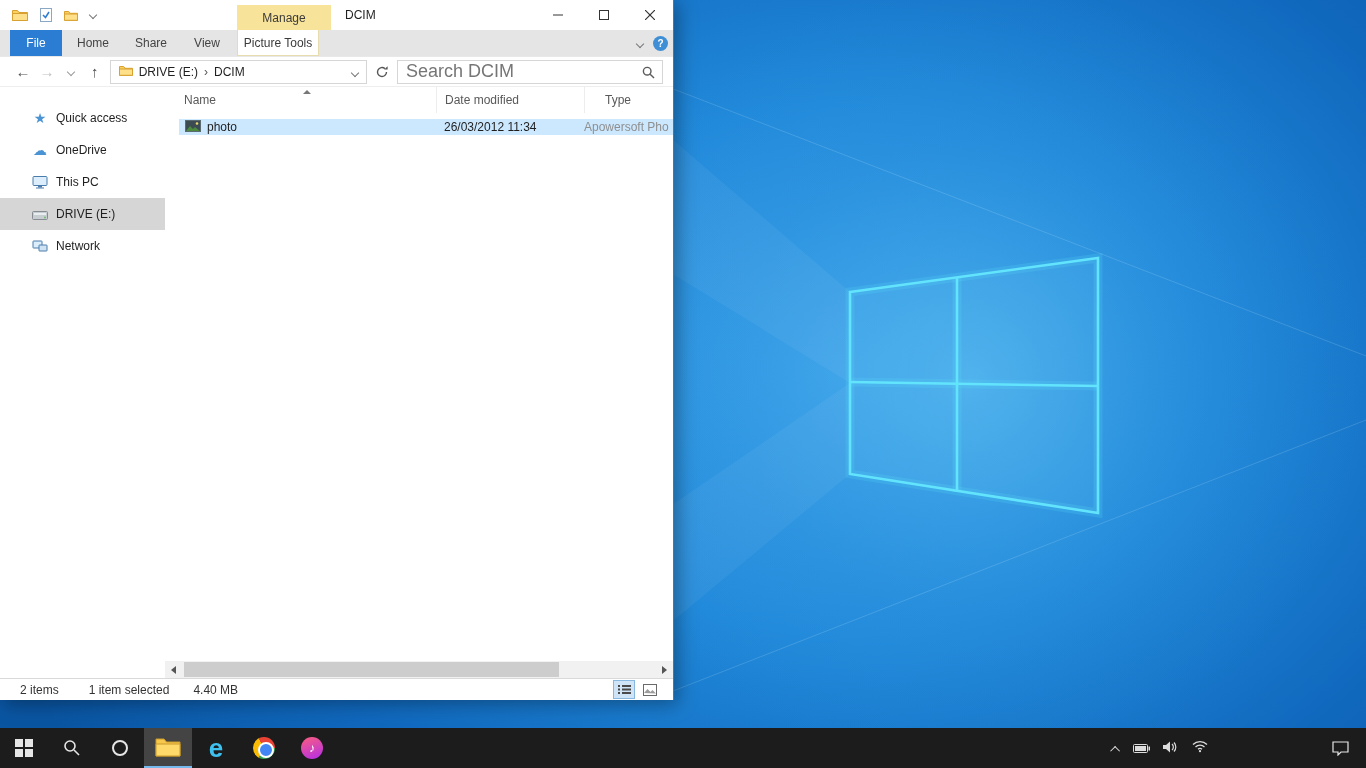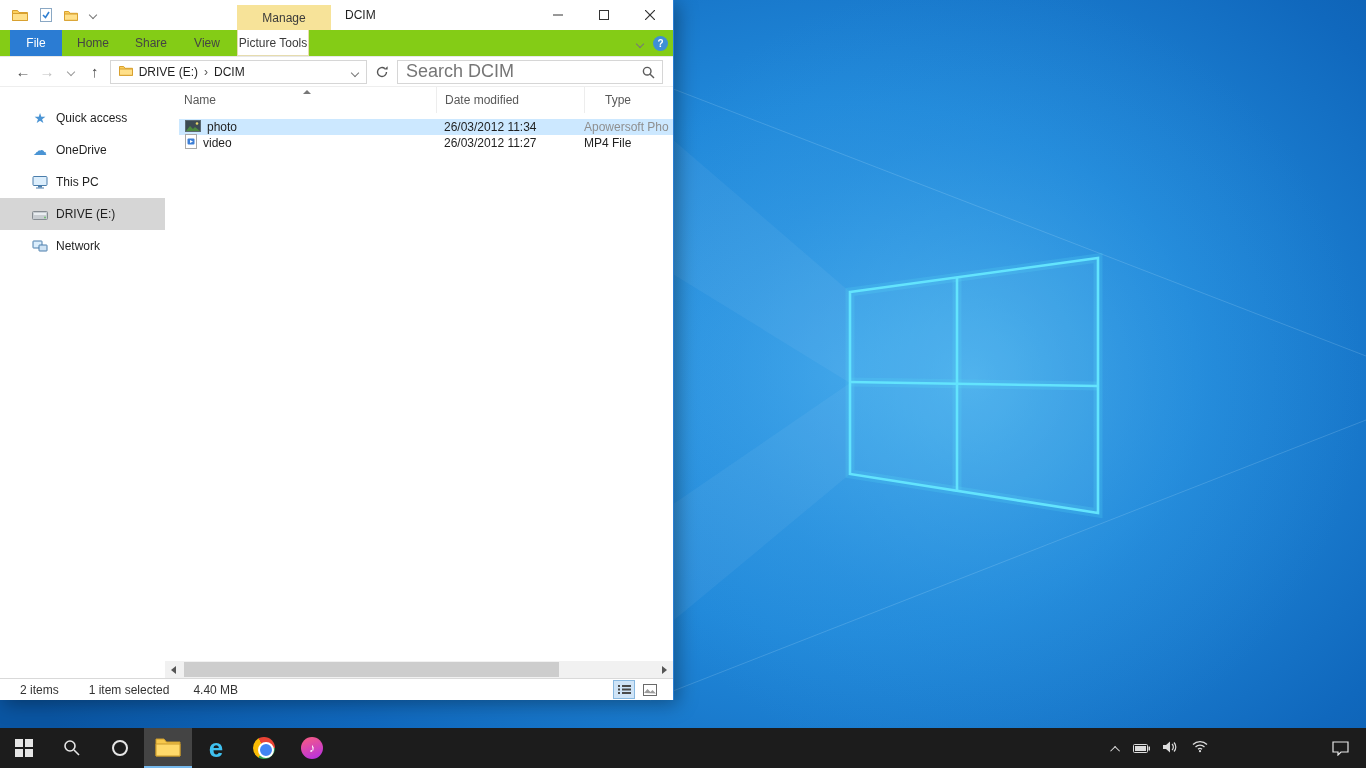--- a/index.html
+++ b/index.html
@@ -17,28 +17,28 @@
 
   .titlebar { position: relative; height: 30px; background: #fff; }
   .qat { position: absolute; left: 12px; top: 0; height: 30px; display: flex; align-items: center; gap: 12px; }
   .qat span { display: flex; align-items: center; }
   .manage-tab { position: absolute; left: 237px; top: 5px; width: 94px; height: 25px; background: #f7e399;
     display: flex; align-items: center; justify-content: center; color: #3b3b3b; }
   .window-title { position: absolute; left: 345px; top: 0; height: 30px; display: flex; align-items: center; color: #1f1f1f; }
   .win-controls { position: absolute; right: 0; top: 0; height: 30px; display: flex; }
   .win-btn { width: 46px; height: 30px; display: flex; align-items: center; justify-content: center; }
 
-  .tabrow { position: relative; height: 27px; background: #84cc16; border-bottom: 1px solid #e8e8e8; }
+  .tabrow { position: relative; height: 27px; background: #e5e5e5; border-bottom: 1px solid #e8e8e8; }
   .file-tab { position: absolute; left: 10px; top: 0; width: 52px; height: 26px; background: #2b7cd3; color: #fff;
     display: flex; align-items: center; justify-content: center; }
   .rtab { position: absolute; top: 0; height: 26px; display: flex; align-items: center; justify-content: center; color: #444; }
   .tab-home { left: 71px; width: 44px; }
   .tab-share { left: 127px; width: 48px; }
   .tab-view { left: 184px; width: 46px; }
-  .tab-ptools { left: 237px; width: 72px; border: 1px solid #e6dcae; border-top: none; background: #fff; color: #3b3b3b; }
+  .tab-ptools { left: 237px; width: 82px; border: 1px solid #e6dcae; border-top: none; background: #fff; color: #3b3b3b; }
   .ribbon-collapse { position: absolute; right: 26px; top: 7px; width: 14px; height: 14px; display: flex; align-items: center; justify-content: center; }
   .help-btn { position: absolute; right: 5px; top: 6px; width: 15px; height: 15px; border-radius: 50%; background: #3f8fd6;
     color: #fff; font-size: 10px; font-weight: bold; display: flex; align-items: center; justify-content: center; }
 
   .addressrow { height: 30px; display: flex; align-items: center; gap: 6px; padding: 0 10px 0 14px;
     background: #fff; border-bottom: 1px solid #eeeeee; }
   .nav-btn { width: 22px; height: 24px; display: flex; align-items: center; justify-content: center; font-size: 15px; }
   .glyph-back { color: #4f4f4f; }
   .glyph-fwd { color: #c0c0c0; }
   .glyph-up { color: #4f4f4f; }
@@ -301,34 +301,20 @@
                     <rect x="0.5" y="0.5" width="15" height="11" fill="#3c4a52" stroke="#5c6a72"></rect>
                     <path d="M1 11 l4 -5 3 3 2 -2 5 4 z" fill="#4c8a3f"></path>
                     <circle cx="12" cy="3.5" r="1.3" fill="#e8d76b"></circle>
                   </svg>
               </span>
               <span>photo</span>
             </div>
             <div class="cell-date">26/03/2012 11:34</div>
             <div class="cell-type muted">Apowersoft Pho</div>
           </div>
-          <div class="file-row">
-            <div class="cell-name">
-              <span>
-                <svg width="12" height="15">
-                    <rect x="0.5" y="0.5" width="11" height="14" fill="#fff" stroke="#a9a9a9"></rect>
-                    <rect x="2.5" y="4.5" width="7" height="6" rx="1" fill="#3d7fd6"></rect>
-                    <path d="M5 6 l3 1.5 -3 1.5 z" fill="#fff"></path>
-                  </svg>
-              </span>
-              <span>video</span>
-            </div>
-            <div class="cell-date">26/03/2012 11:27</div>
-            <div class="cell-type">MP4 File</div>
-          </div>
         </div>
 
         <div class="hscroll">
           <div class="h-arrow">
               <i class="tri-left"></i>
             </div>
           <div class="h-track">
             <div class="h-thumb"></div>
           </div>
           <div class="h-arrow">

